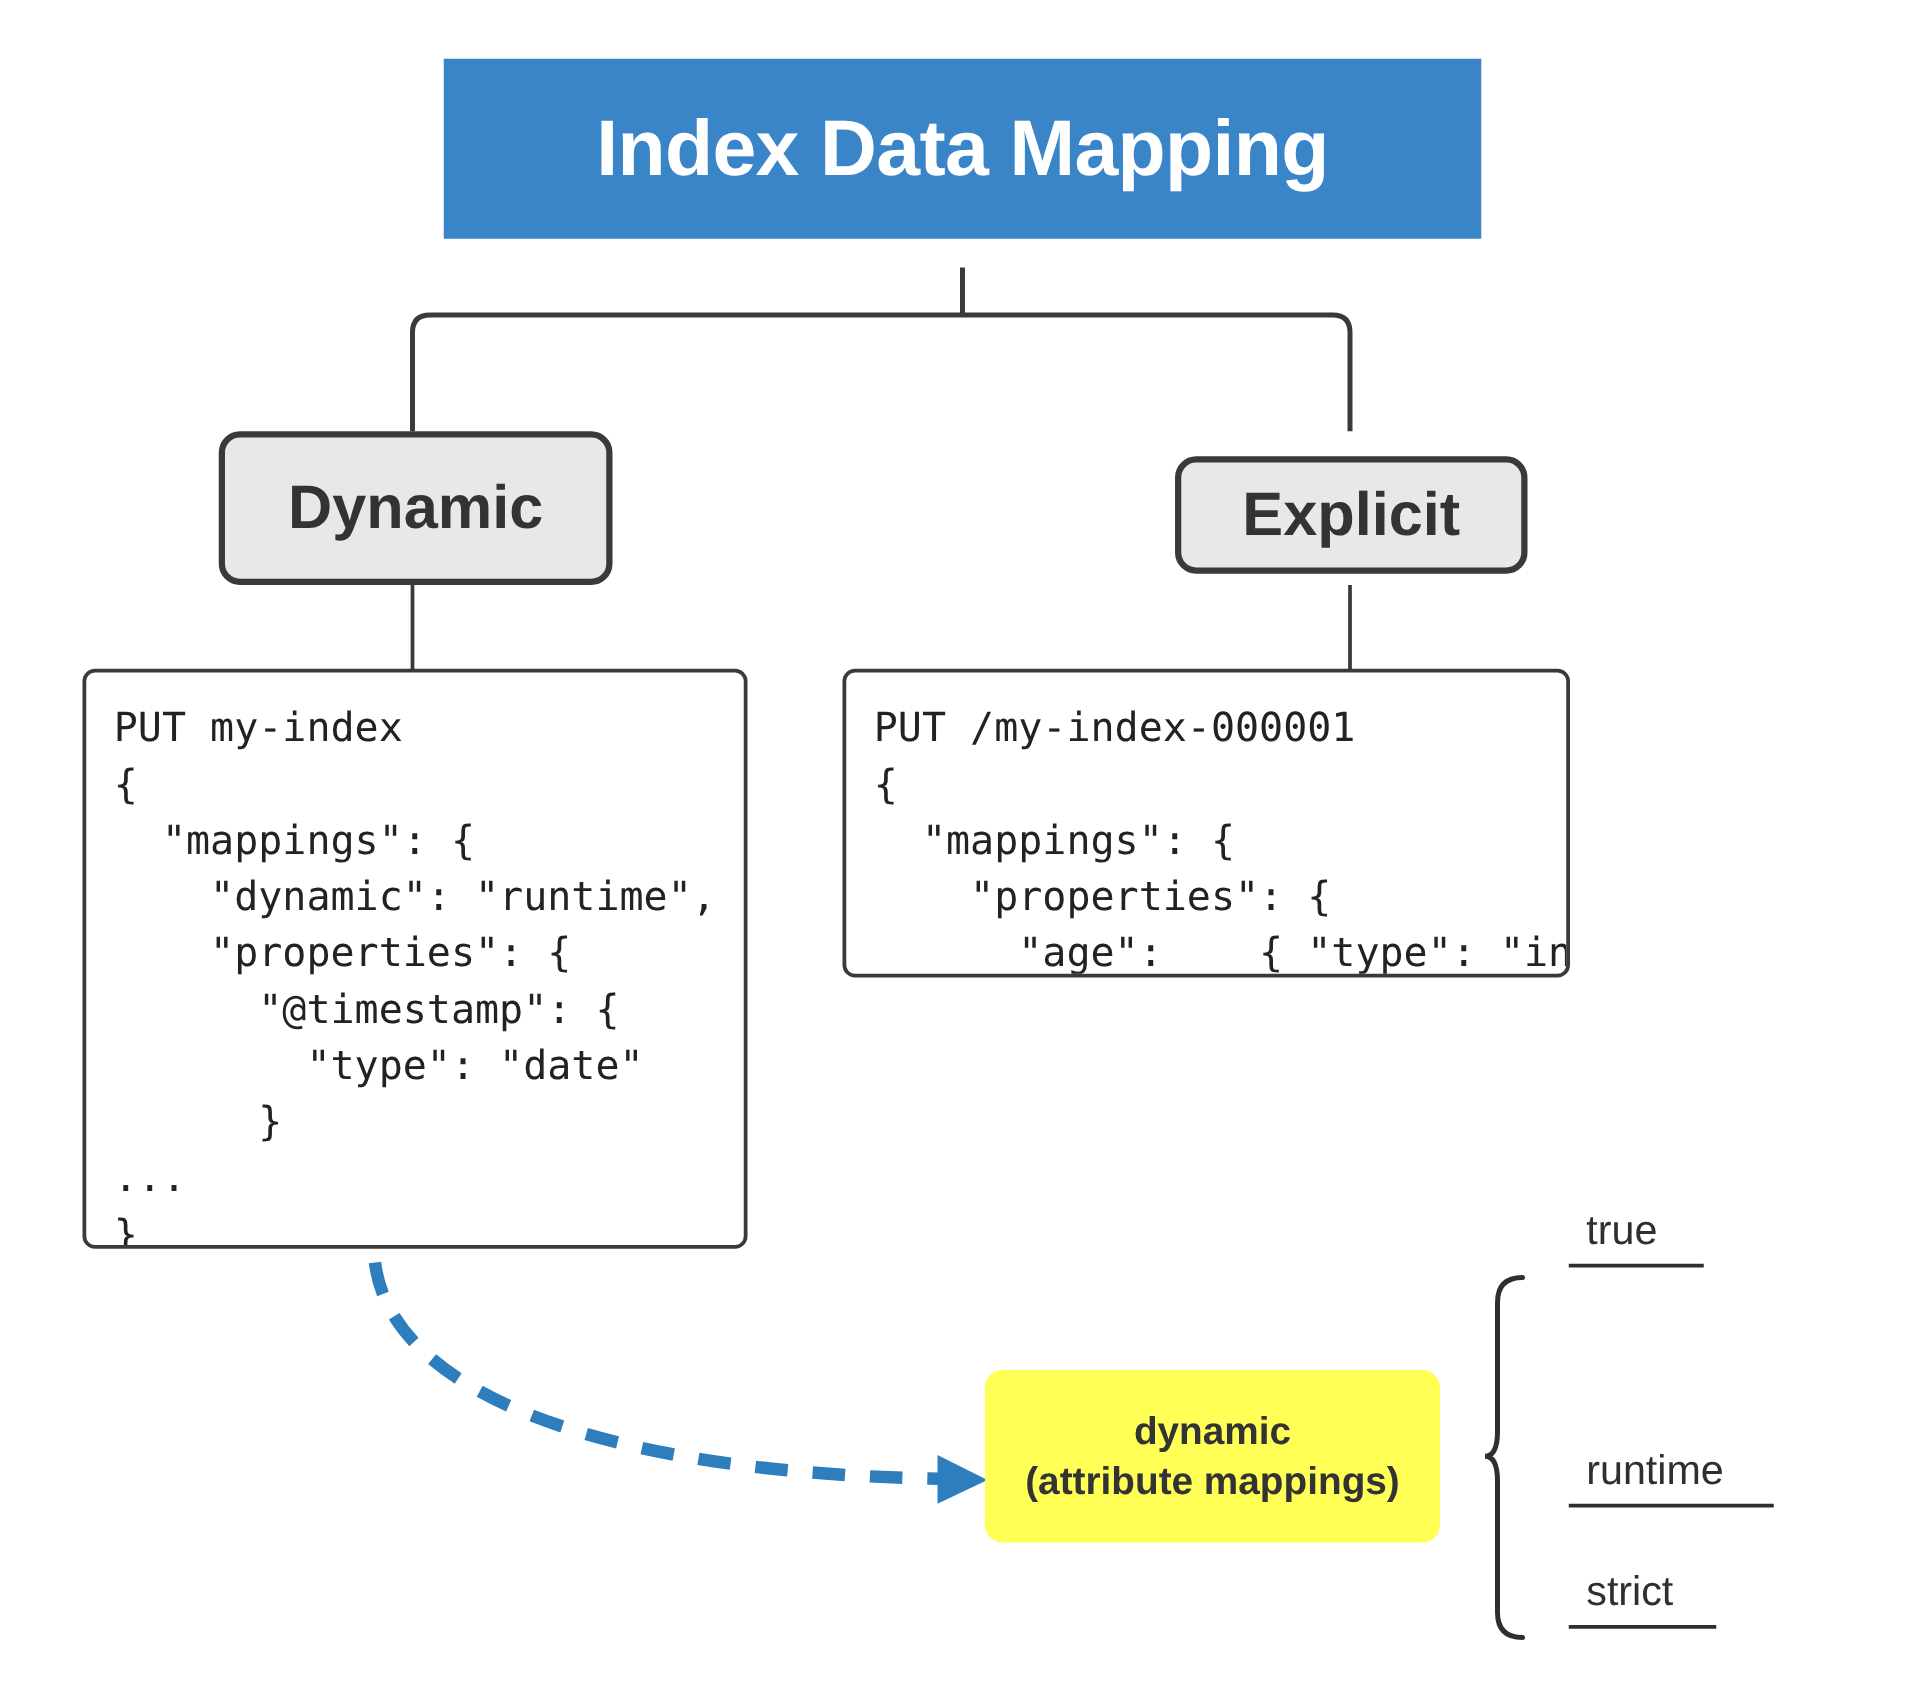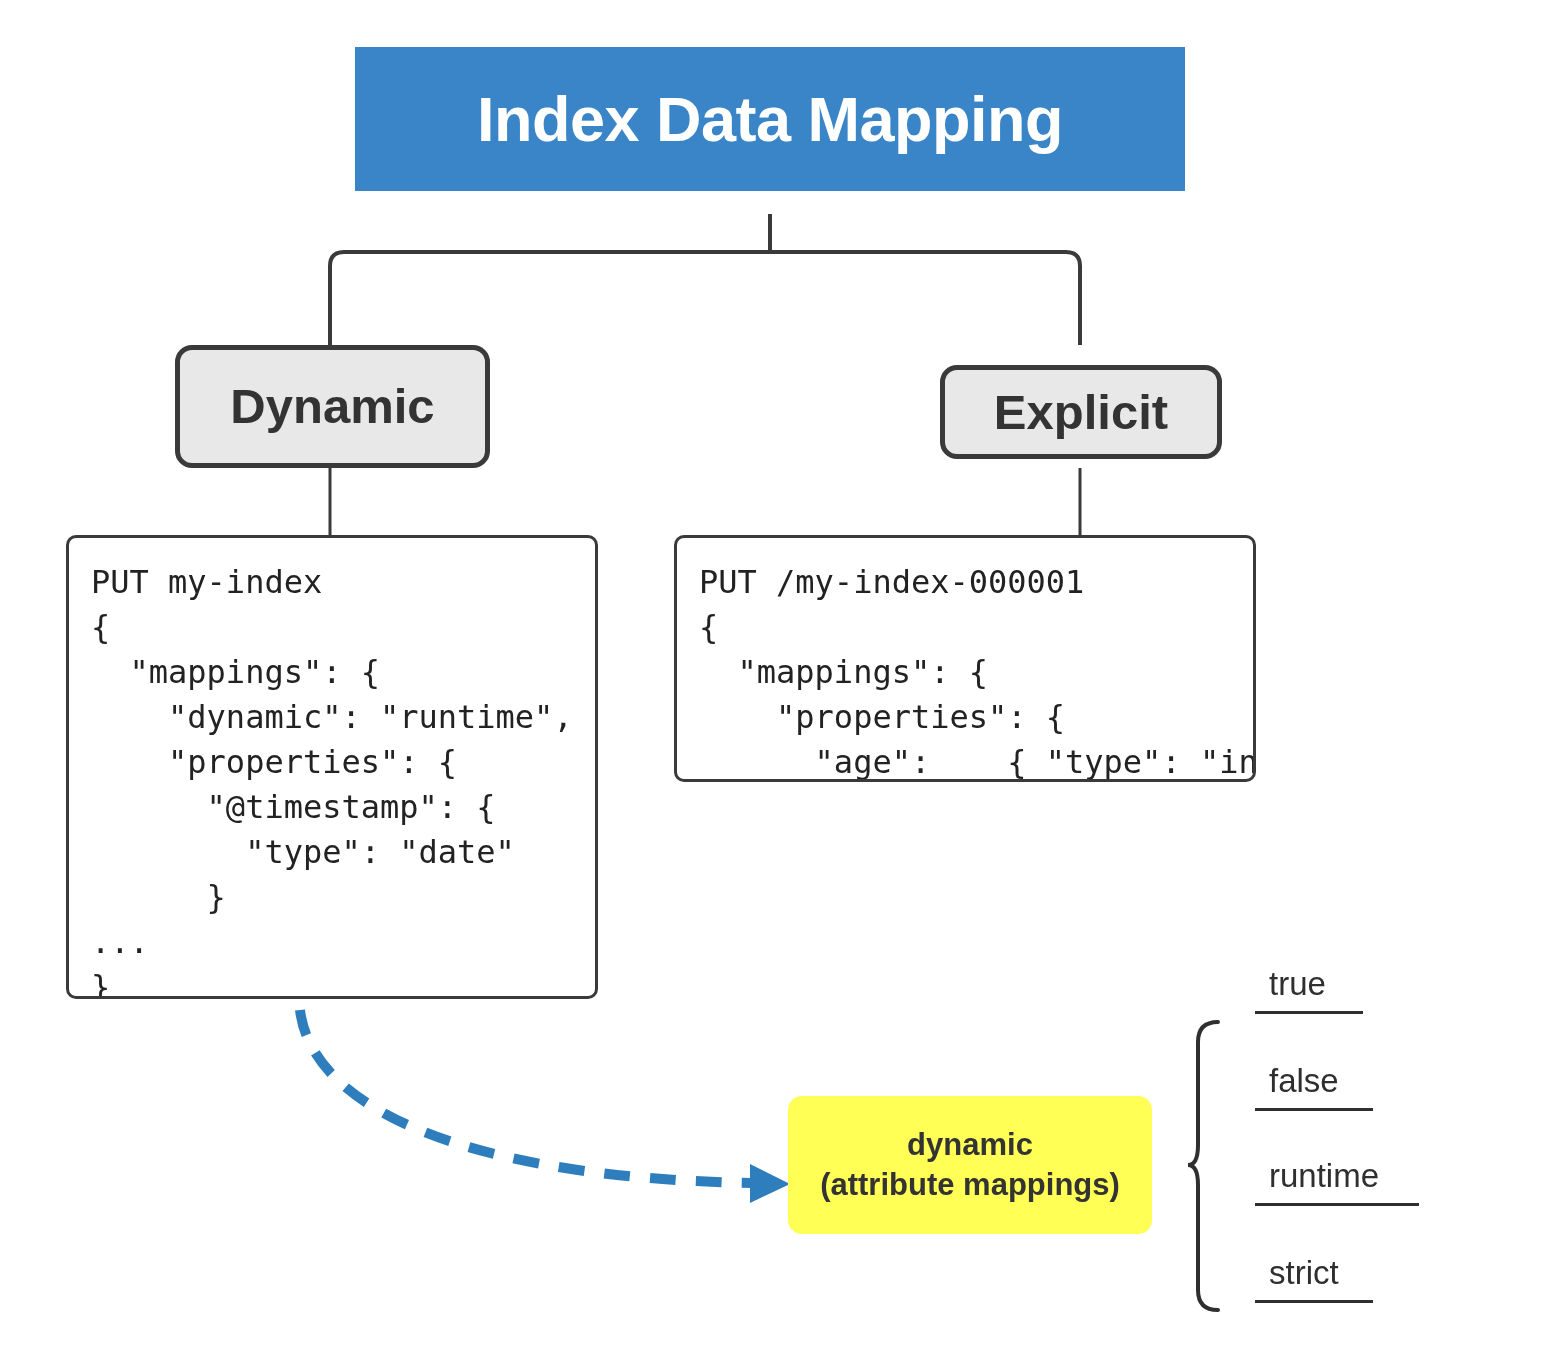--- a/index.html
+++ b/index.html
@@ -233,24 +233,20 @@
   <div class="abs" id="callout-dynamic-options">
     <span class="callout-line">dynamic</span>
     <span class="callout-line">(attribute mappings)</span>
   </div>
 
   <div class="abs" id="options-list">
     <div class="option-item" id="option-0">
       <span class="option-label">true</span>
       <span class="option-rule"></span>
     </div>
-    <div class="option-item" id="option-1">
-      <span class="option-label">false</span>
-      <span class="option-rule"></span>
-    </div>
     <div class="option-item" id="option-3">
       <span class="option-label">strict</span>
       <span class="option-rule"></span>
     </div>
     <div class="option-item" id="option-2">
       <span class="option-label">runtime</span>
       <span class="option-rule"></span>
     </div>
   </div>
 

